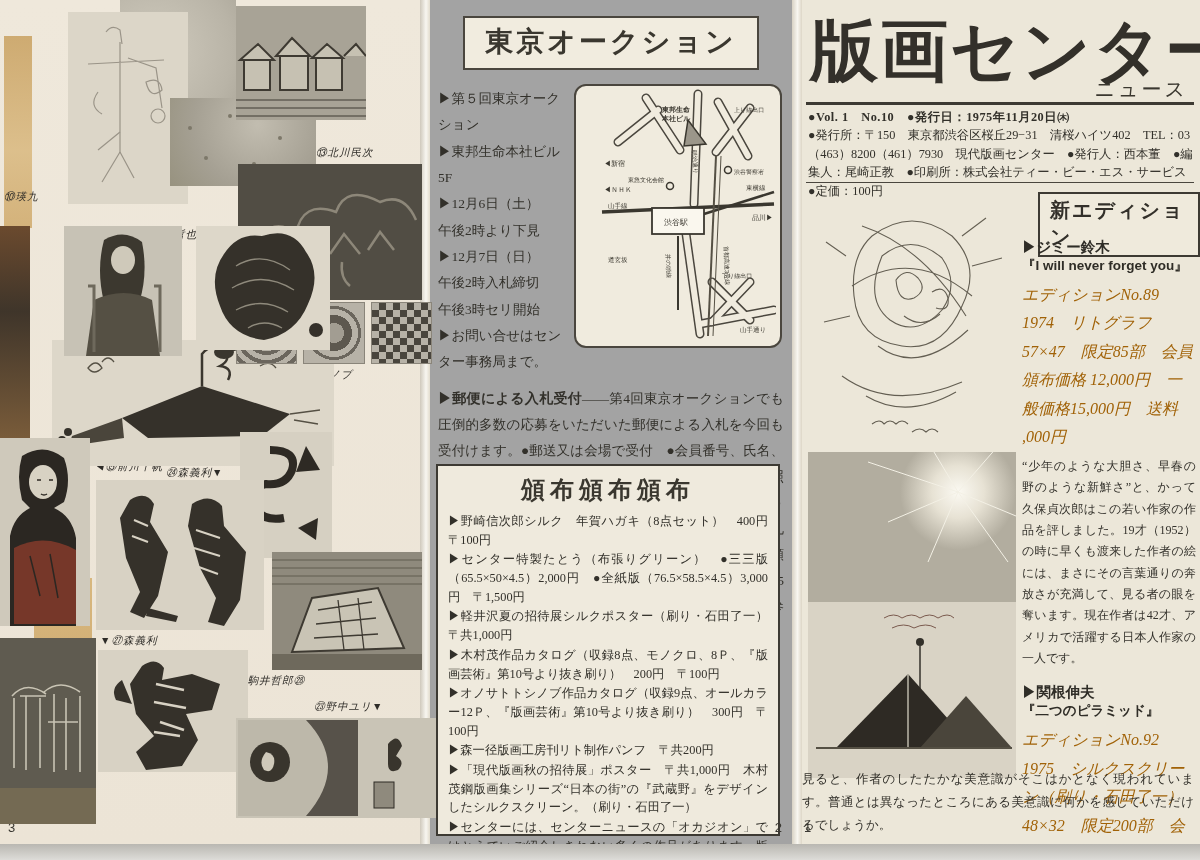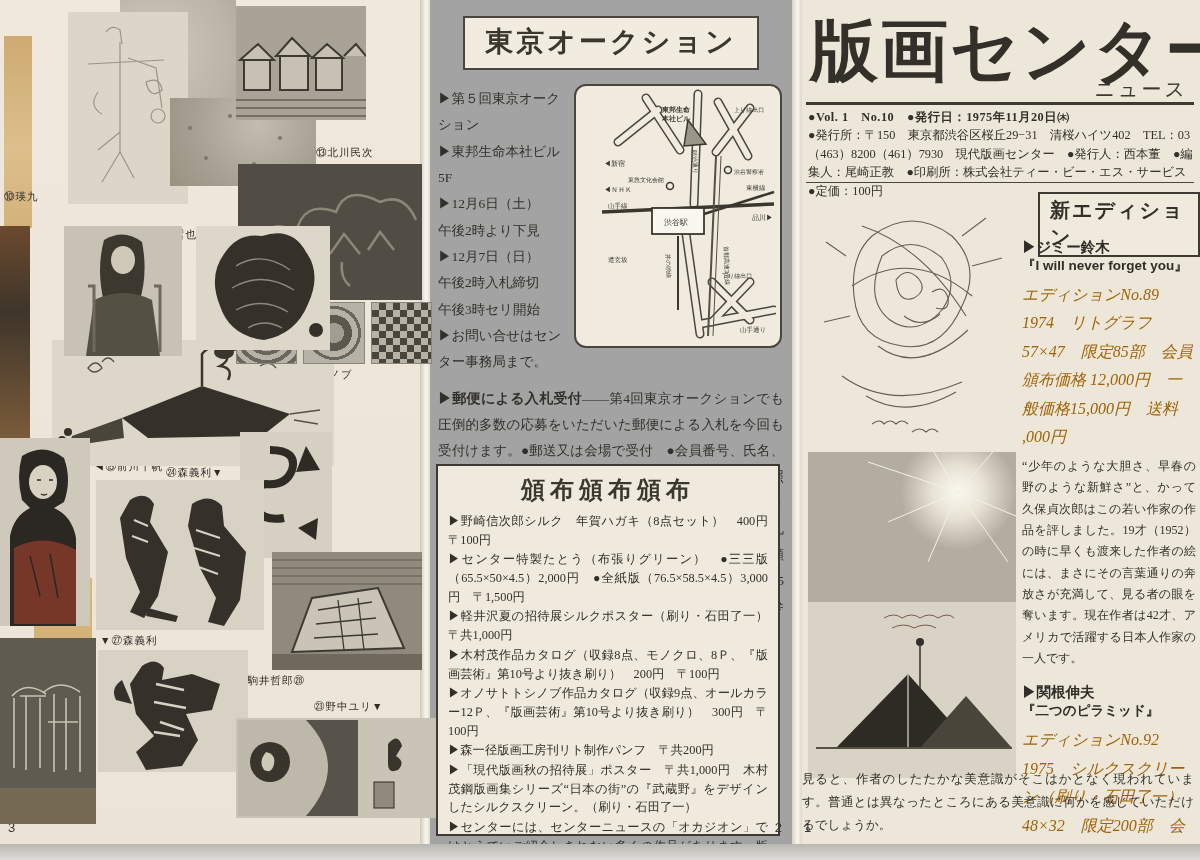--- a/index.html
+++ b/index.html
@@ -13,21 +13,21 @@
   .fold1{position:absolute;left:420px;top:0;width:10px;height:844px;
          background:linear-gradient(90deg,#cfc9bc,#f8f6f0 60%,#e2dccd);}
   .fold2{position:absolute;left:792px;top:0;width:10px;height:844px;
          background:linear-gradient(90deg,#d8d2c4,#f8f6f0 55%,#ddd6c6);}
   .scan-bottom{position:absolute;left:0;top:844px;width:1200px;height:16px;
          background:linear-gradient(180deg,#b9b7b1,#dddcd8);}
   .pageno{position:absolute;font-family:"Liberation Sans",sans-serif;font-size:13px;color:#3a3832;}
   
   .tile{position:absolute;overflow:hidden;}
   .lbl{position:absolute;font-family:"Liberation Sans",sans-serif;font-size:10.5px;
-       color:#2e2c28;white-space:nowrap;letter-spacing:1px;}
+       color:#2e2c28;white-space:nowrap;letter-spacing:1px;font-style:italic;}
   .stain{position:absolute;}
   .ono-row{display:flex;gap:6px;}
   .ono-sq{width:60px;height:60px;border:1px solid #8a857a;}
   .ono1{background:repeating-radial-gradient(circle at 50% 50%,#6b665d 0 4px,#b7b2a7 4px 9px);}
   .ono2{background:radial-gradient(circle at 50% 50%,#a29d92 0 10px,#5d584f 10px 18px,#b7b2a7 18px 24px,#6b665d 24px 27px,#b7b2a7 27px);}
   .ono3{background-image:conic-gradient(#49453d 0 90deg,#b7b2a7 90deg 180deg,#49453d 180deg 270deg,#b7b2a7 270deg);background-size:14px 14px;}
   
   .mid-inner{position:absolute;left:10px;top:0;width:346px;}
   .auction-head{margin:16px auto 0;width:292px;border:2px solid #4a463e;text-align:center;
       font-family:"Liberation Sans",sans-serif;font-weight:bold;font-size:28px;letter-spacing:3px;

